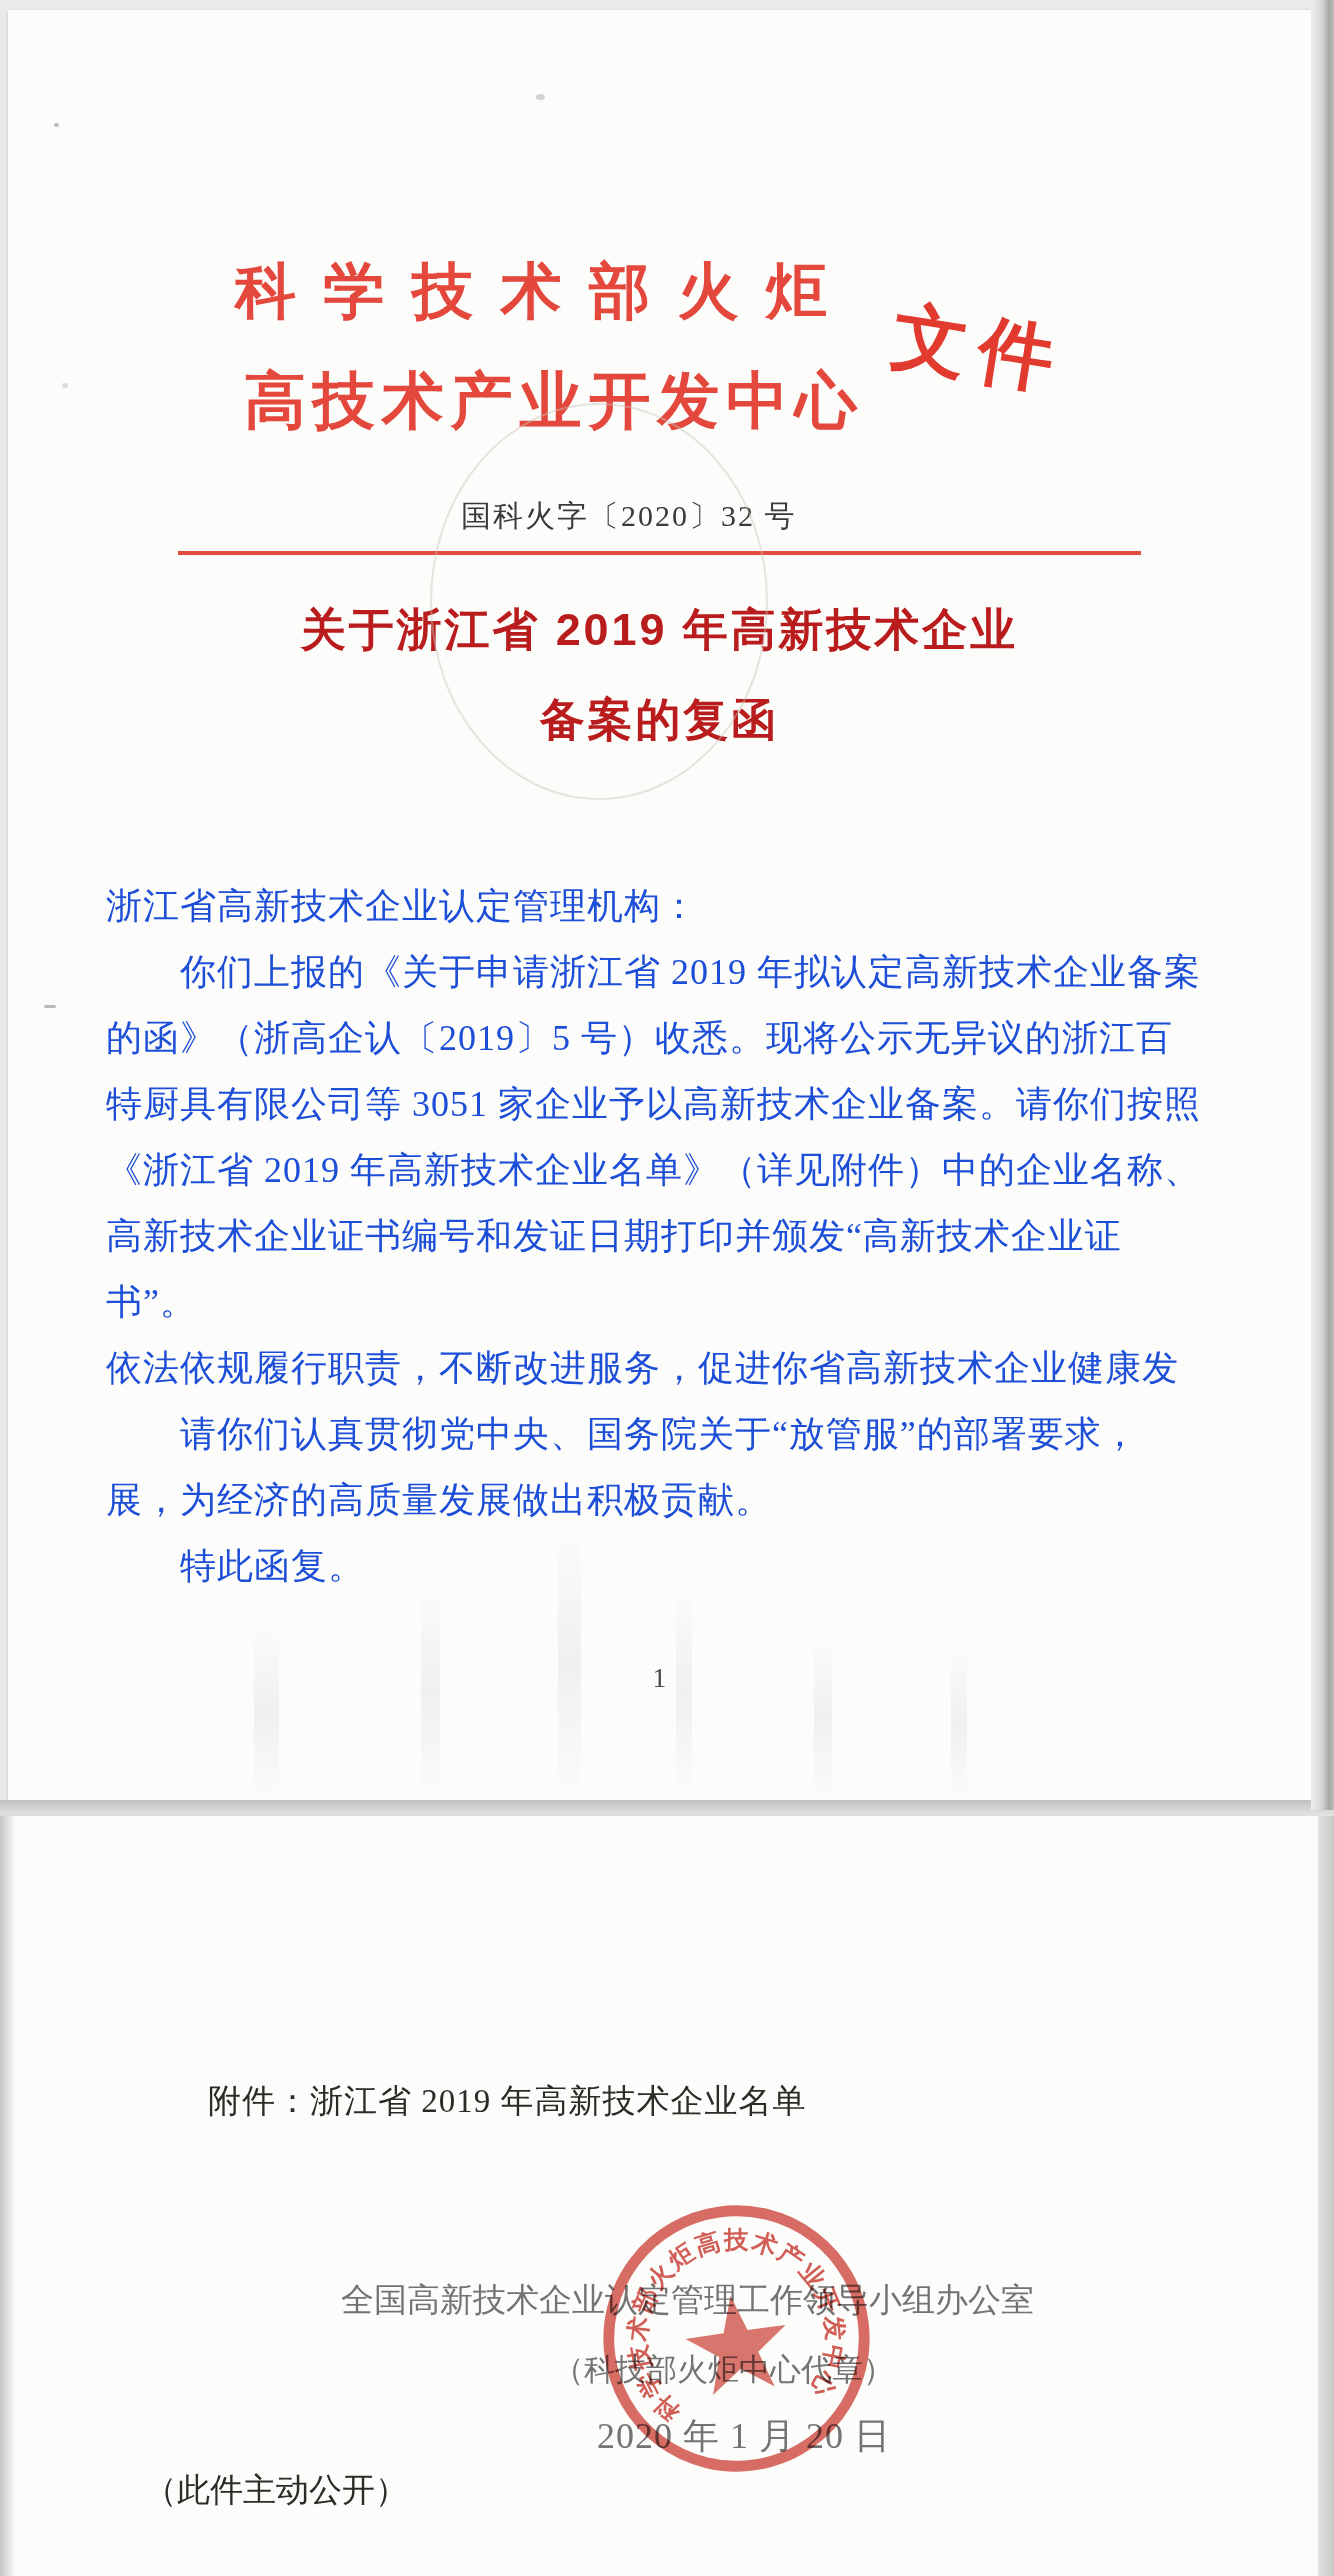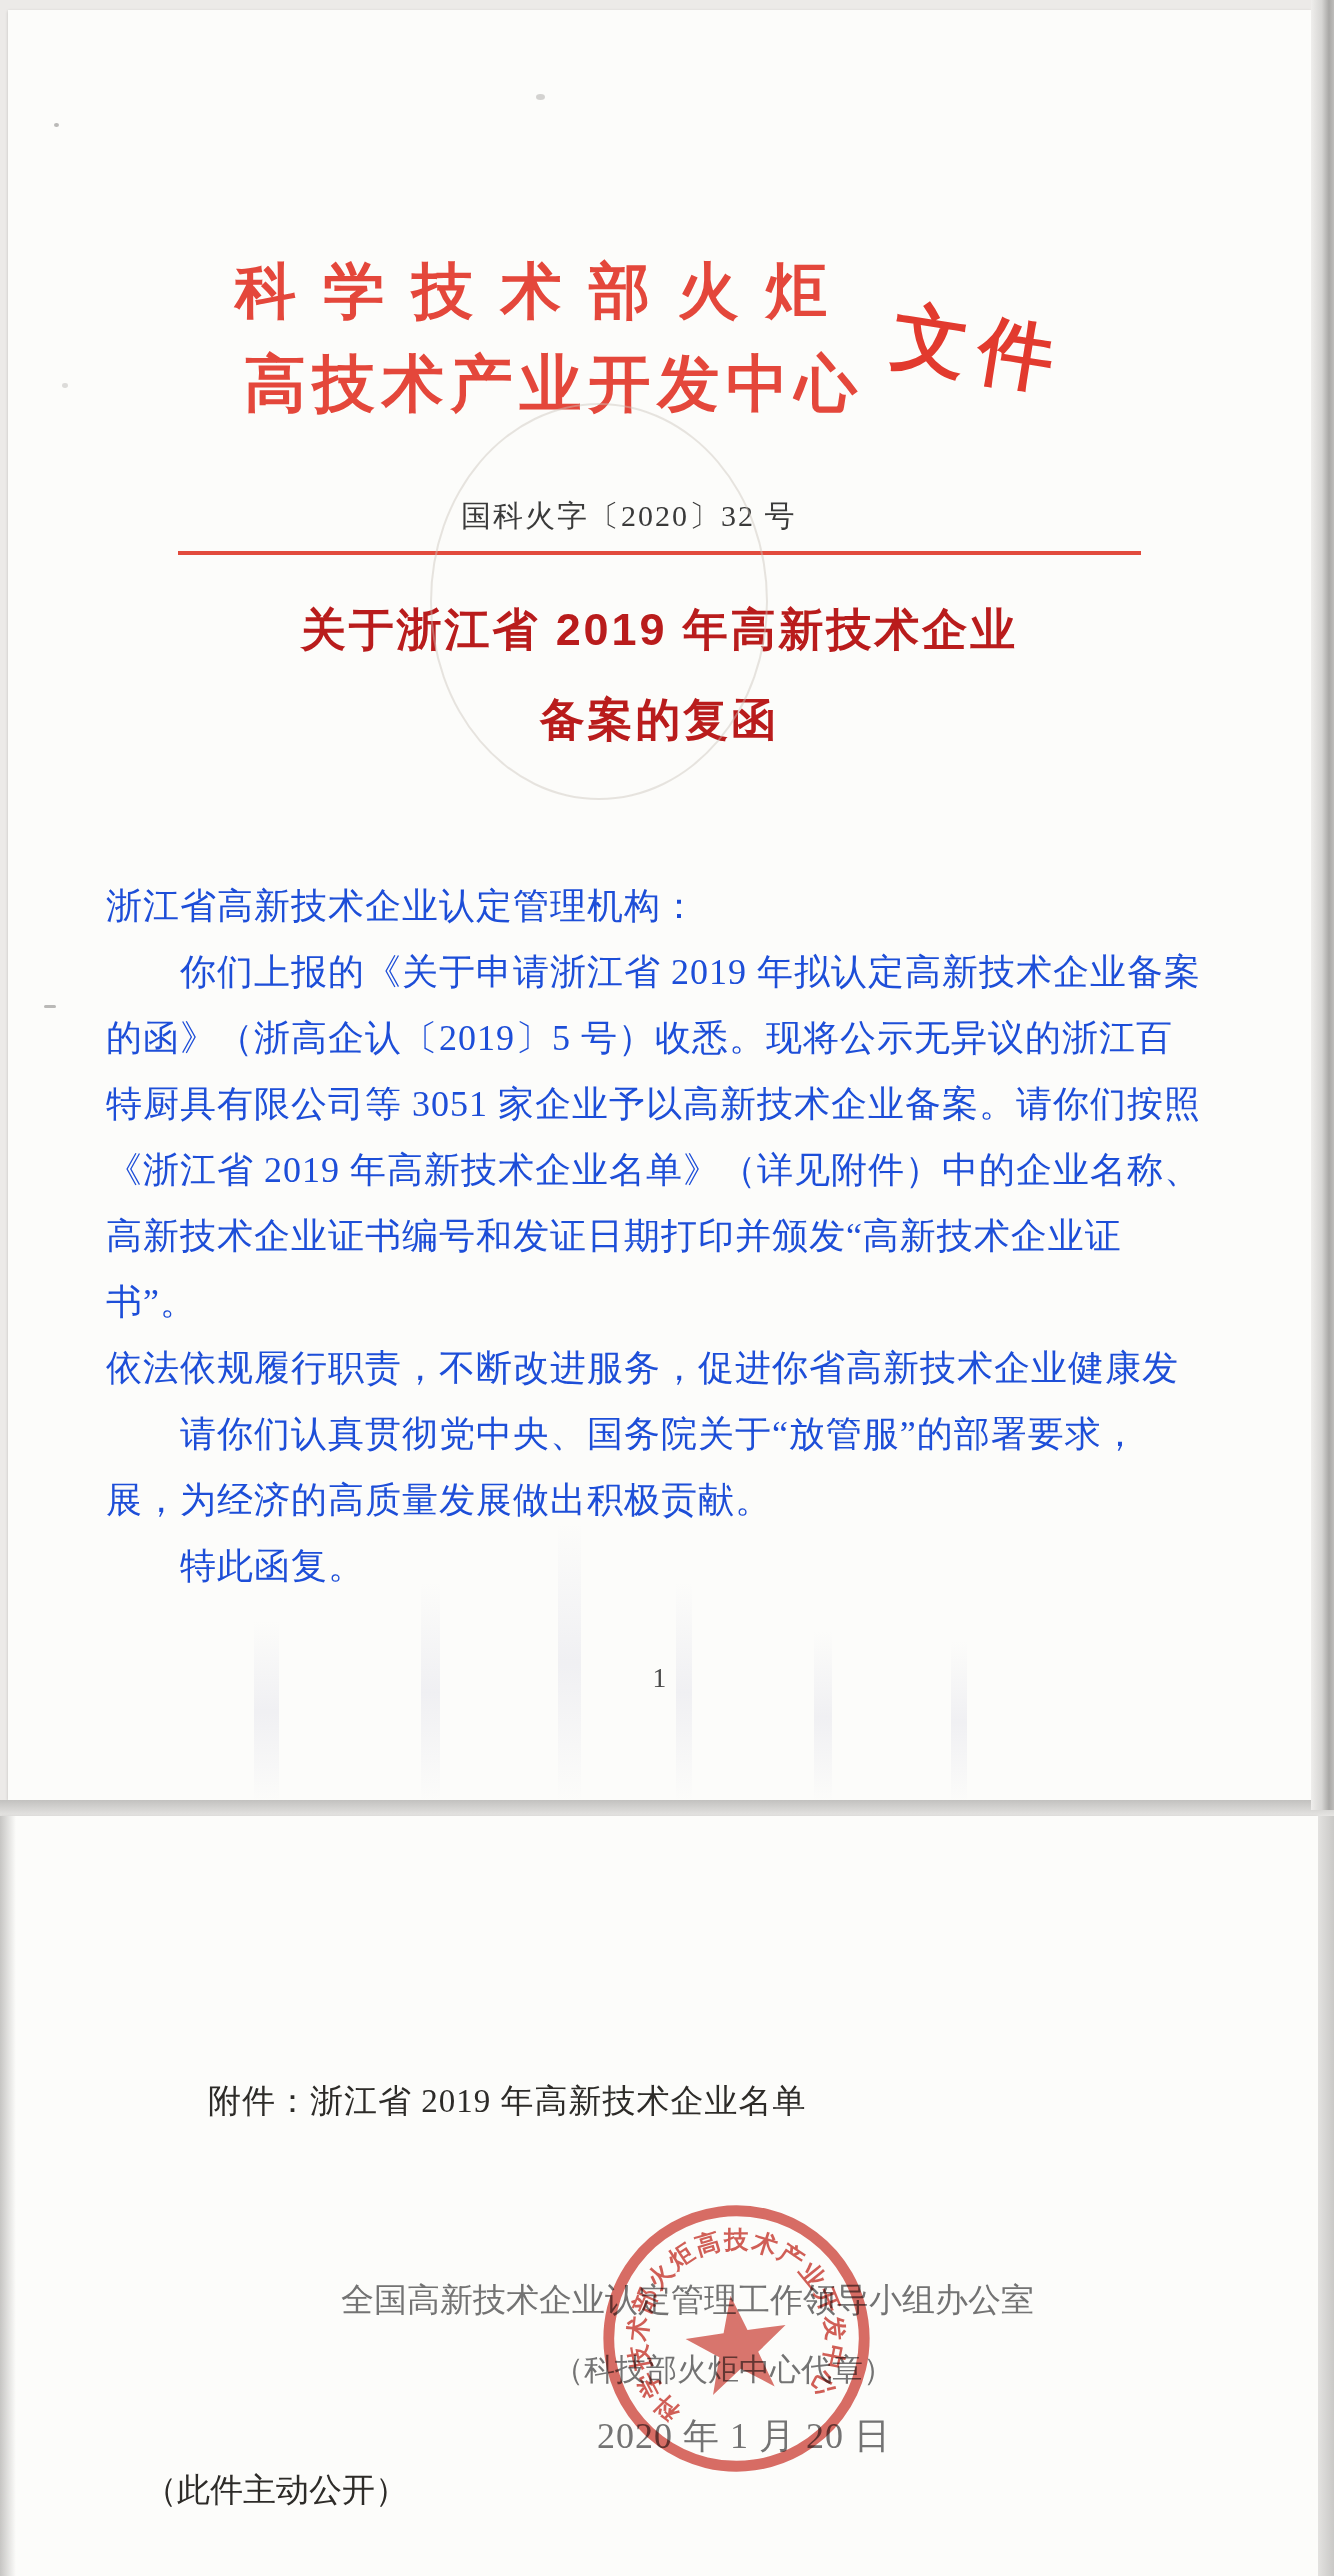--- a/index.html
+++ b/index.html
@@ -16,21 +16,21 @@
   .right-band-1{position:absolute;left:1311px;top:0;width:23.6px;height:1810px;
     background:linear-gradient(to right,#efeeec 0%,#d6d5d3 45%,#a9a8a6 75%,#c2c1bf 100%);}
   .right-band-2{position:absolute;left:1318px;top:1816px;width:15.7px;height:760px;
     background:linear-gradient(to right,#e3e2e0,#c9c8c6);}
   .page2-left-edge{position:absolute;left:0;top:0;width:15.7px;height:760px;
     background:linear-gradient(to right,#c6c5c3,rgba(252,252,250,0));}
 
   
   .org-line{position:absolute;color:var(--header_red,#e4473b);font-weight:bold;white-space:nowrap;}
   .org-line1{left:227px;top:241px;font-size:61px;letter-spacing:27.5px;}
-  .org-line2{left:236px;top:332px;font-size:62px;letter-spacing:6.9px;}
+  .org-line2{left:236px;top:349px;font-size:62px;letter-spacing:6.9px;}
   .doc-type{position:absolute;left:884px;top:289px;font-size:75px;font-weight:900;
     color:var(--doctype_red,#e23a2e);letter-spacing:11.8px;transform:rotate(9deg);white-space:nowrap;}
   .doc-number{position:absolute;left:453px;top:486px;font-size:30px;letter-spacing:2px;
     color:#3a3a3a;white-space:nowrap;}
   .red-rule{position:absolute;left:170px;top:541px;width:963px;height:3.9px;
     background:var(--rule_red,#e24b3d);}
   .title{position:absolute;left:0;width:1303px;text-align:center;color:#b91c1c;
     font-family:"Liberation Sans","DejaVu Sans",sans-serif;font-weight:bold;
     font-size:45px;letter-spacing:2.9px;white-space:nowrap;}
   .title1{top:590px;}

